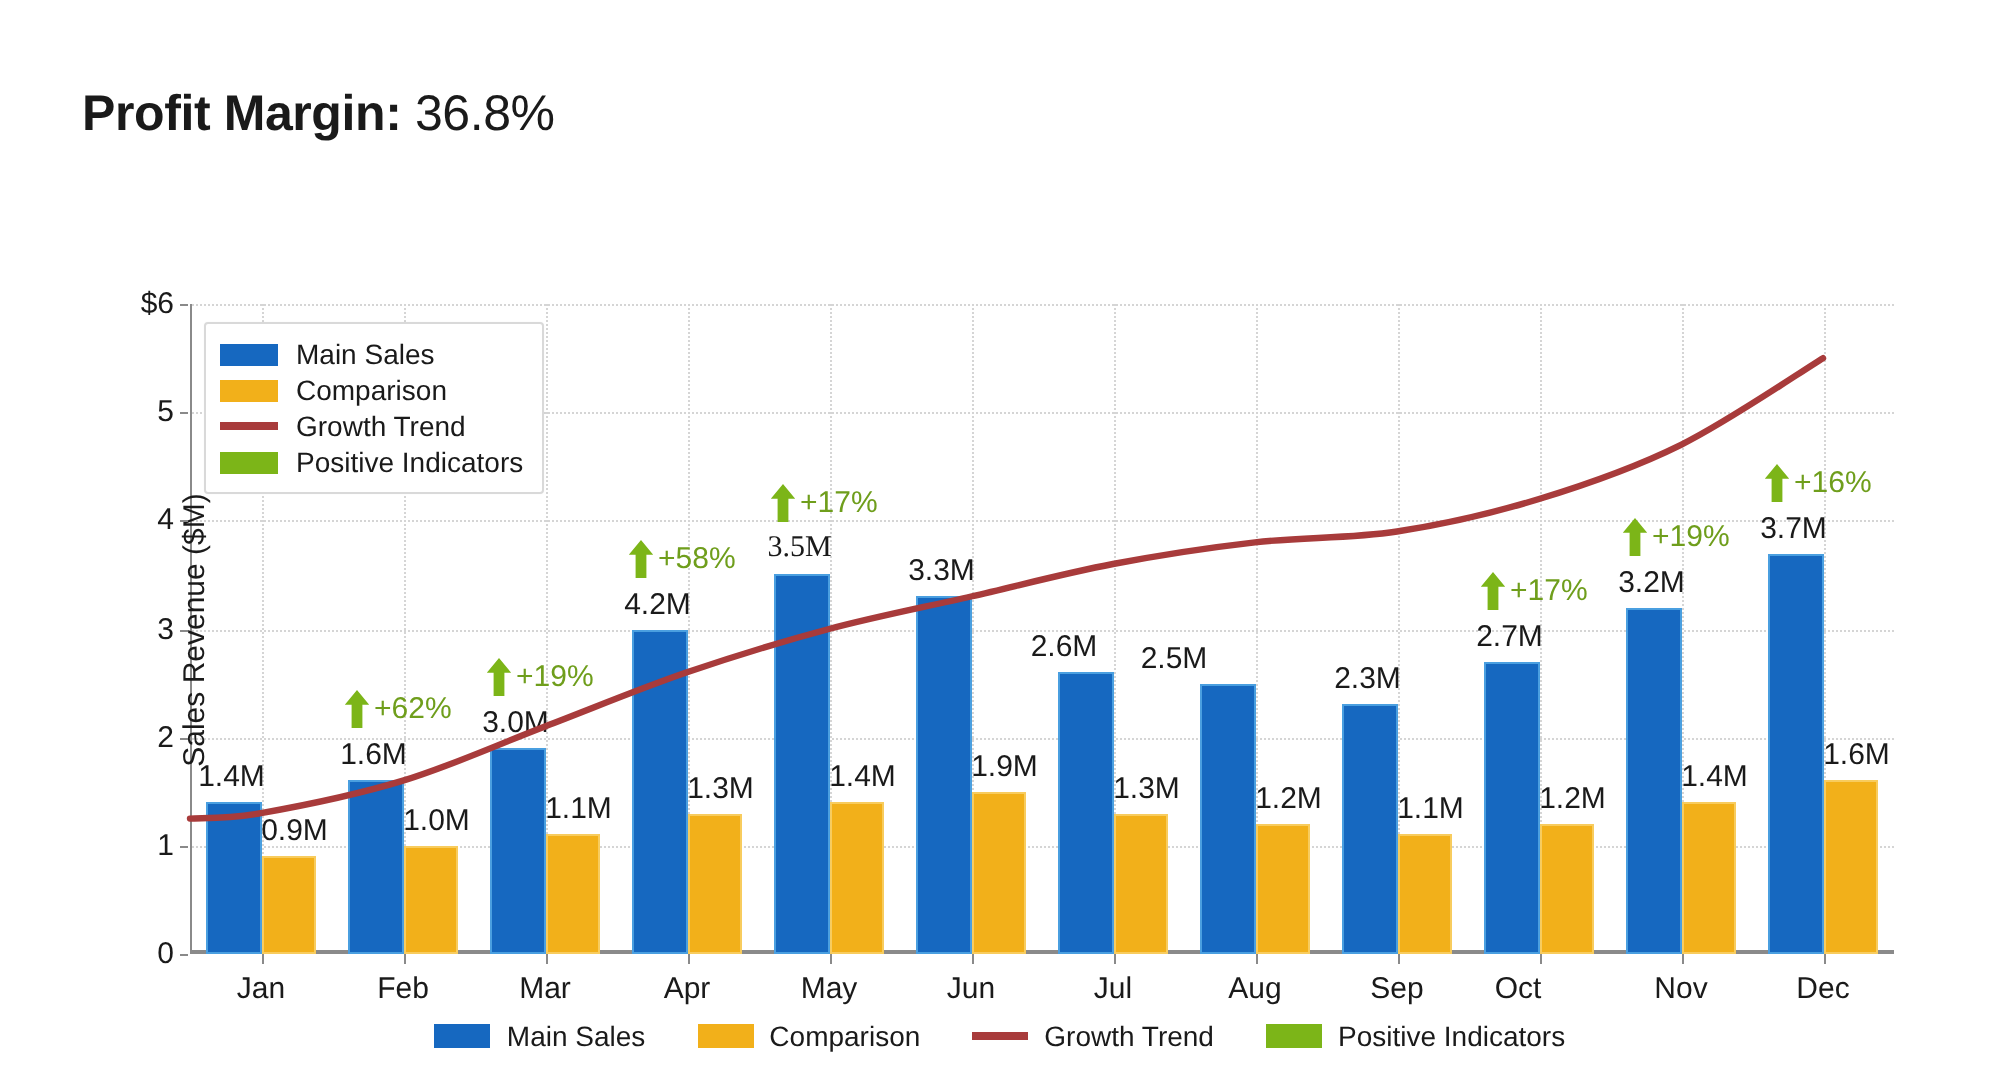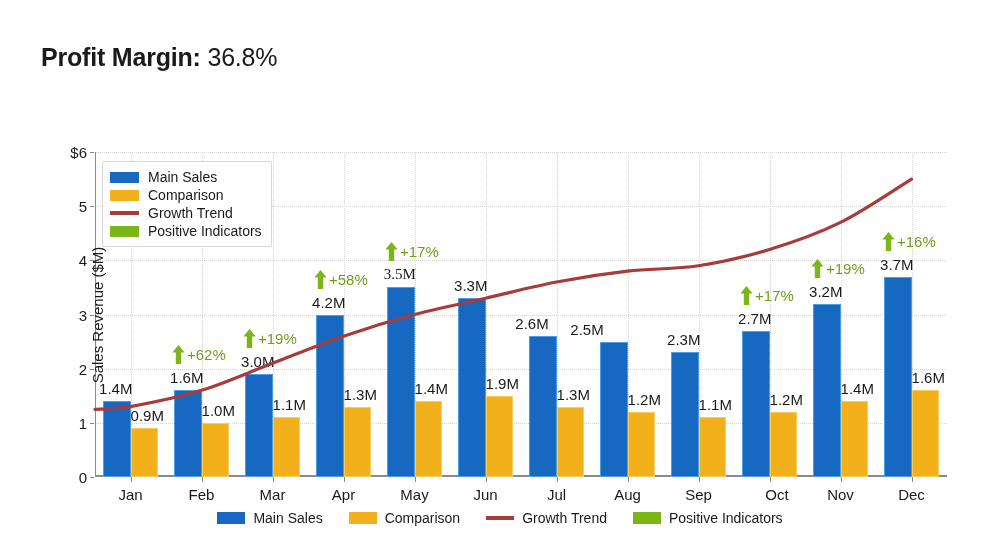--- a/index.html
+++ b/index.html
@@ -317,21 +317,21 @@
         <div class="xtick" style="left: 319.5px;">May</div>
         <div class="xtick-mark" style="left: 319.5px; position: absolute; bottom: -5px;"></div>
         <div class="xtick" style="left: 390.5px;">Jun</div>
         <div class="xtick-mark" style="left: 390.5px; position: absolute; bottom: -5px;"></div>
         <div class="xtick" style="left: 461.5px;">Jul</div>
         <div class="xtick-mark" style="left: 461.5px; position: absolute; bottom: -5px;"></div>
         <div class="xtick" style="left: 532.5px;">Aug</div>
         <div class="xtick-mark" style="left: 532.5px; position: absolute; bottom: -5px;"></div>
         <div class="xtick" style="left: 603.5px;">Sep</div>
         <div class="xtick-mark" style="left: 603.5px; position: absolute; bottom: -5px;"></div>
-        <div class="xtick" style="left: 682px;">Oct</div>
+        <div class="xtick" style="left: 664px;">Oct</div>
         <div class="xtick-mark" style="left: 674.5px; position: absolute; bottom: -5px;"></div>
         <div class="xtick" style="left: 745.5px;">Nov</div>
         <div class="xtick-mark" style="left: 745.5px; position: absolute; bottom: -5px;"></div>
         <div class="xtick" style="left: 816.5px;">Dec</div>
         <div class="xtick-mark" style="left: 816.5px; position: absolute; bottom: -5px;"></div>
       </div>
 
     <div id="bars">
         <div class="bar main" style="left: 8px; width: 27.5px; height: 75.8333px; background: rgb(22, 104, 192);"></div>
         <div class="bar comp" style="left: 35.5px; width: 27.5px; height: 48.75px; background: rgb(242, 176, 26);"></div>

